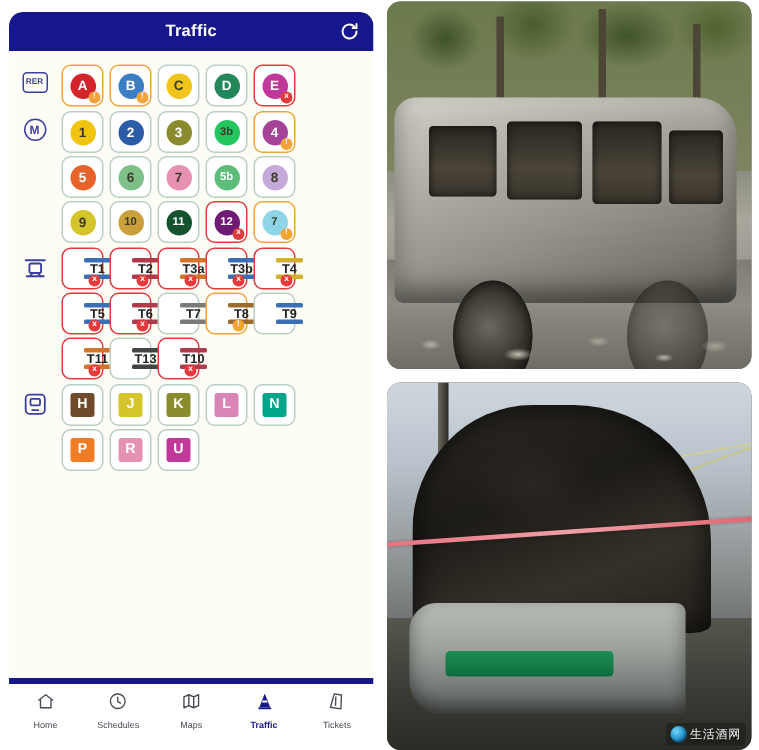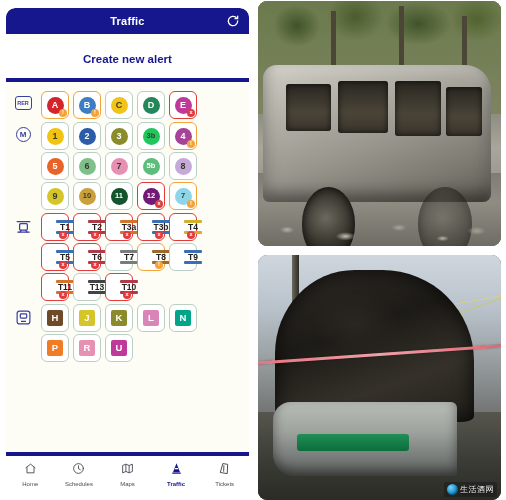--- a/index.html
+++ b/index.html
@@ -241,23 +241,20 @@
       <div class="appbar">
         <div class="appbar-title">Traffic</div>
         <span class="refresh-icon">
           <svg viewBox="0 0 24 24" width="14" height="14" fill="none" stroke="#ffffff" stroke-width="2.2" stroke-linecap="round">
             <path d="M20 12a8 8 0 1 1-2.6-5.9"></path>
             <path d="M20 3.5V8h-4.5"></path>
           </svg>
         </span>
       </div>
 
-      <div class="alert-band">
-        <span class="alert-band-txt">Create new alert</span>
-      </div>
 
       <div class="glance">
         <div id="modes">
             <div class="mode-block">
               <div class="mode-icon-col">
                 <span class="mode-badge-rer">RER</span>
               </div>
               <div class="lines-col">
                 <div class="line-row">
                   <div class="tile st-warn">

